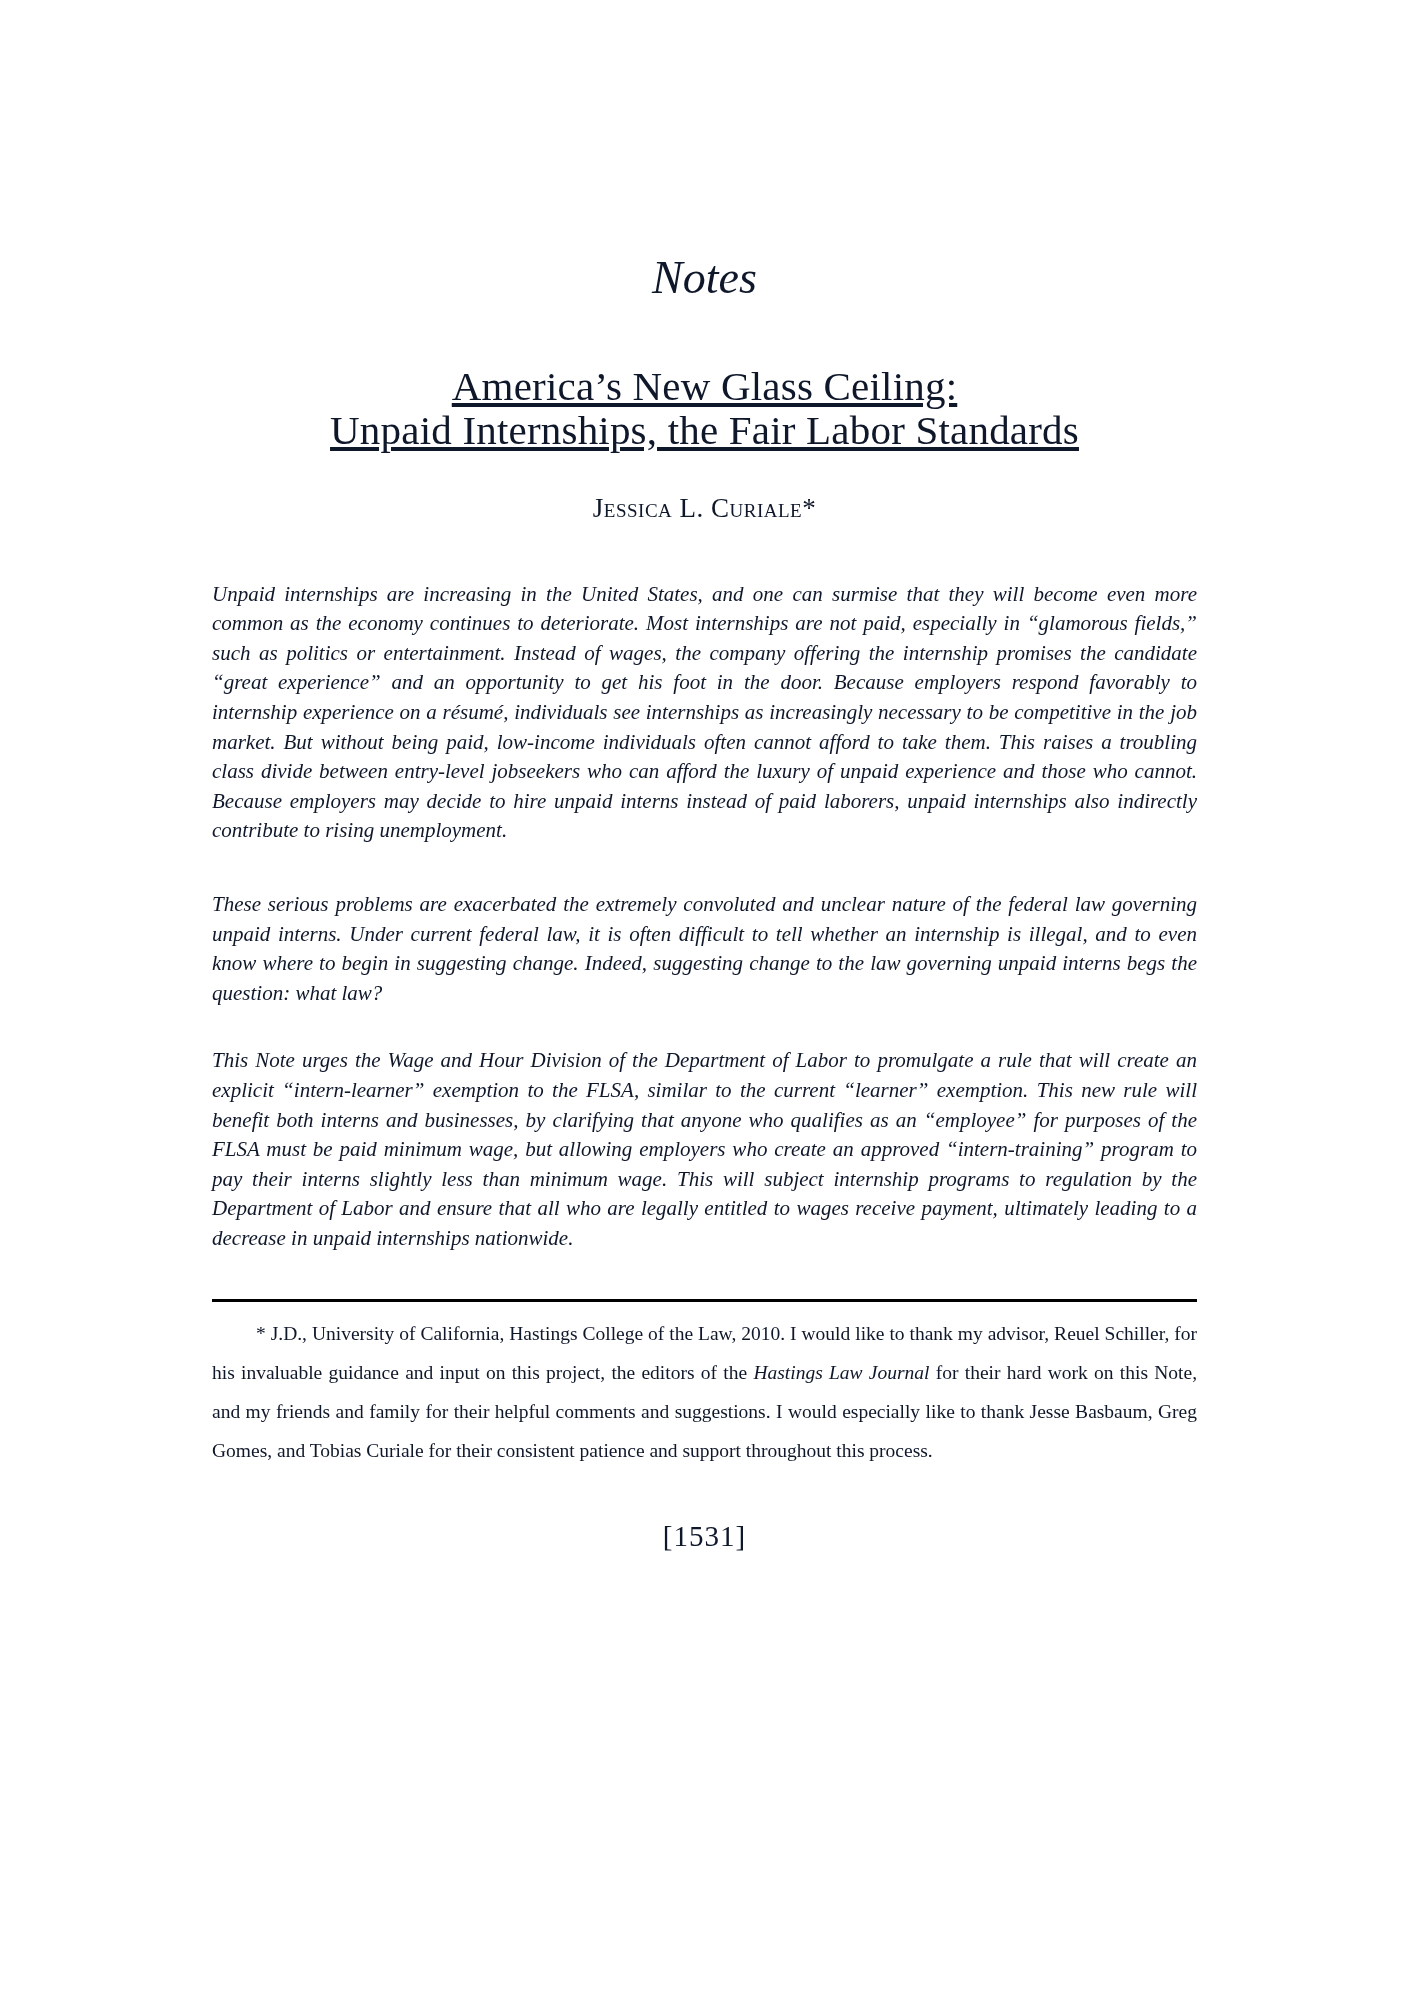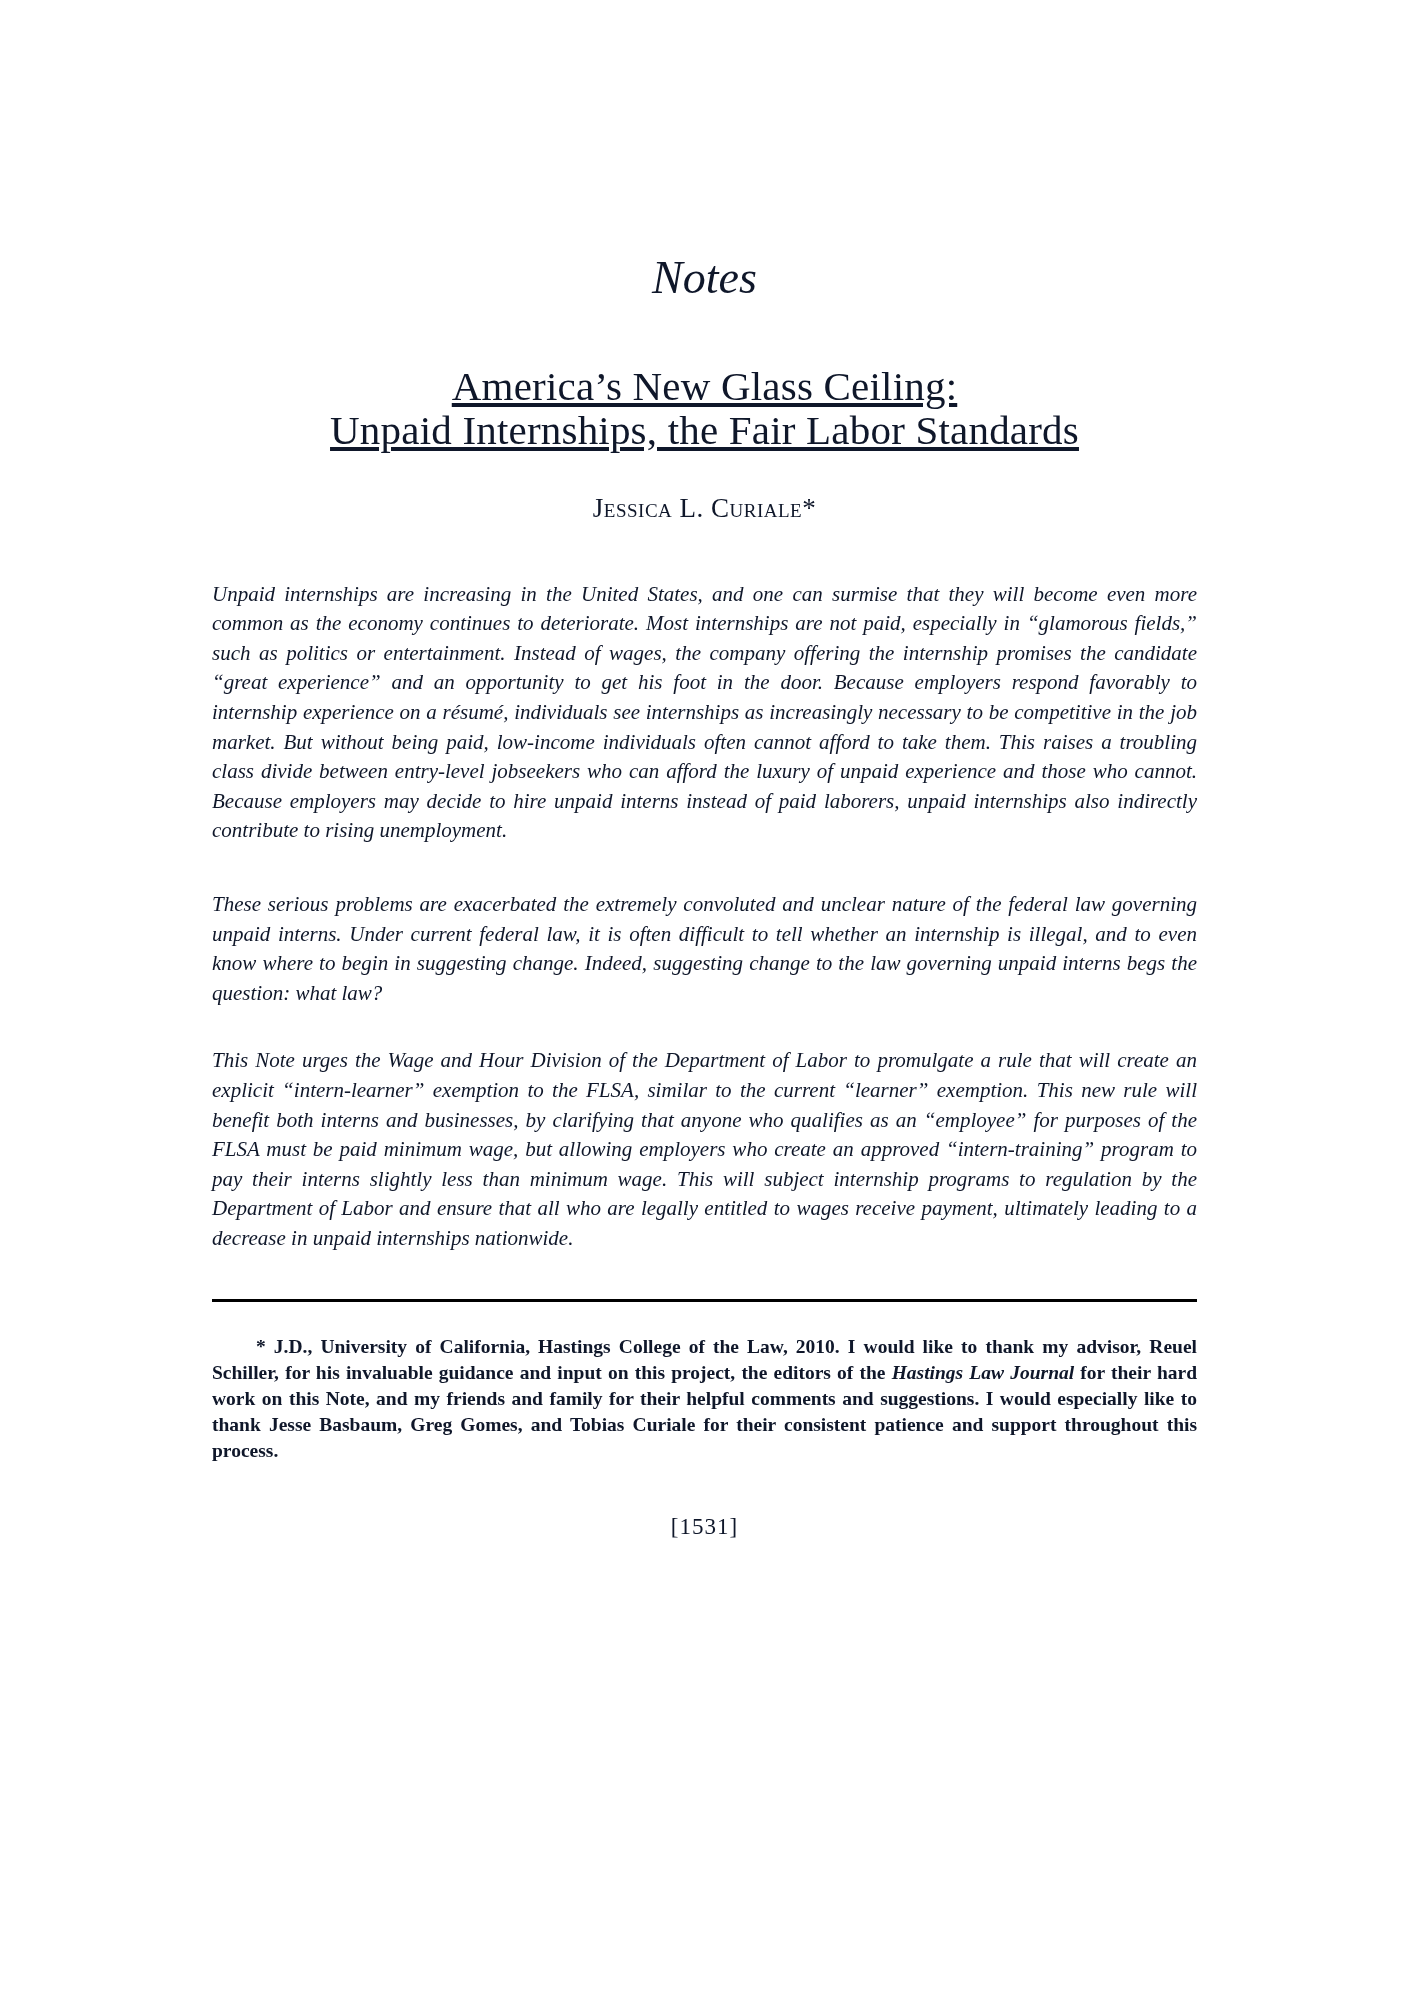--- a/index.html
+++ b/index.html
@@ -58,32 +58,31 @@
   .abstract p:nth-child(2) { margin-bottom: 38px; }
   .abstract p:last-child { margin-bottom: 0; }
   .footnote-rule {
     border: none;
     border-top: 3px solid #000000;
     margin: 46px 0 0 0;
     width: 100%;
     height: 0;
   }
   .footnote {
-    margin: 32px 0 0 0;
+    margin: 12px 0 0 0;
     font-size: 19.5px;
-    line-height: 26px;
+    line-height: 39px;
     text-align: justify;
     text-indent: 44px;
-    font-weight: bold;
   }
   .footnote .journal-name { font-style: italic; }
   .page-number {
     margin-top: 50px;
     text-align: center;
-    font-size: 23px;
+    font-size: 29px;
     letter-spacing: 1px;
   }
 </style>
 </head>
 <body>
 
 <div class="page">
   <div class="content">
 
     <h1 class="section-label">Notes</h1>

